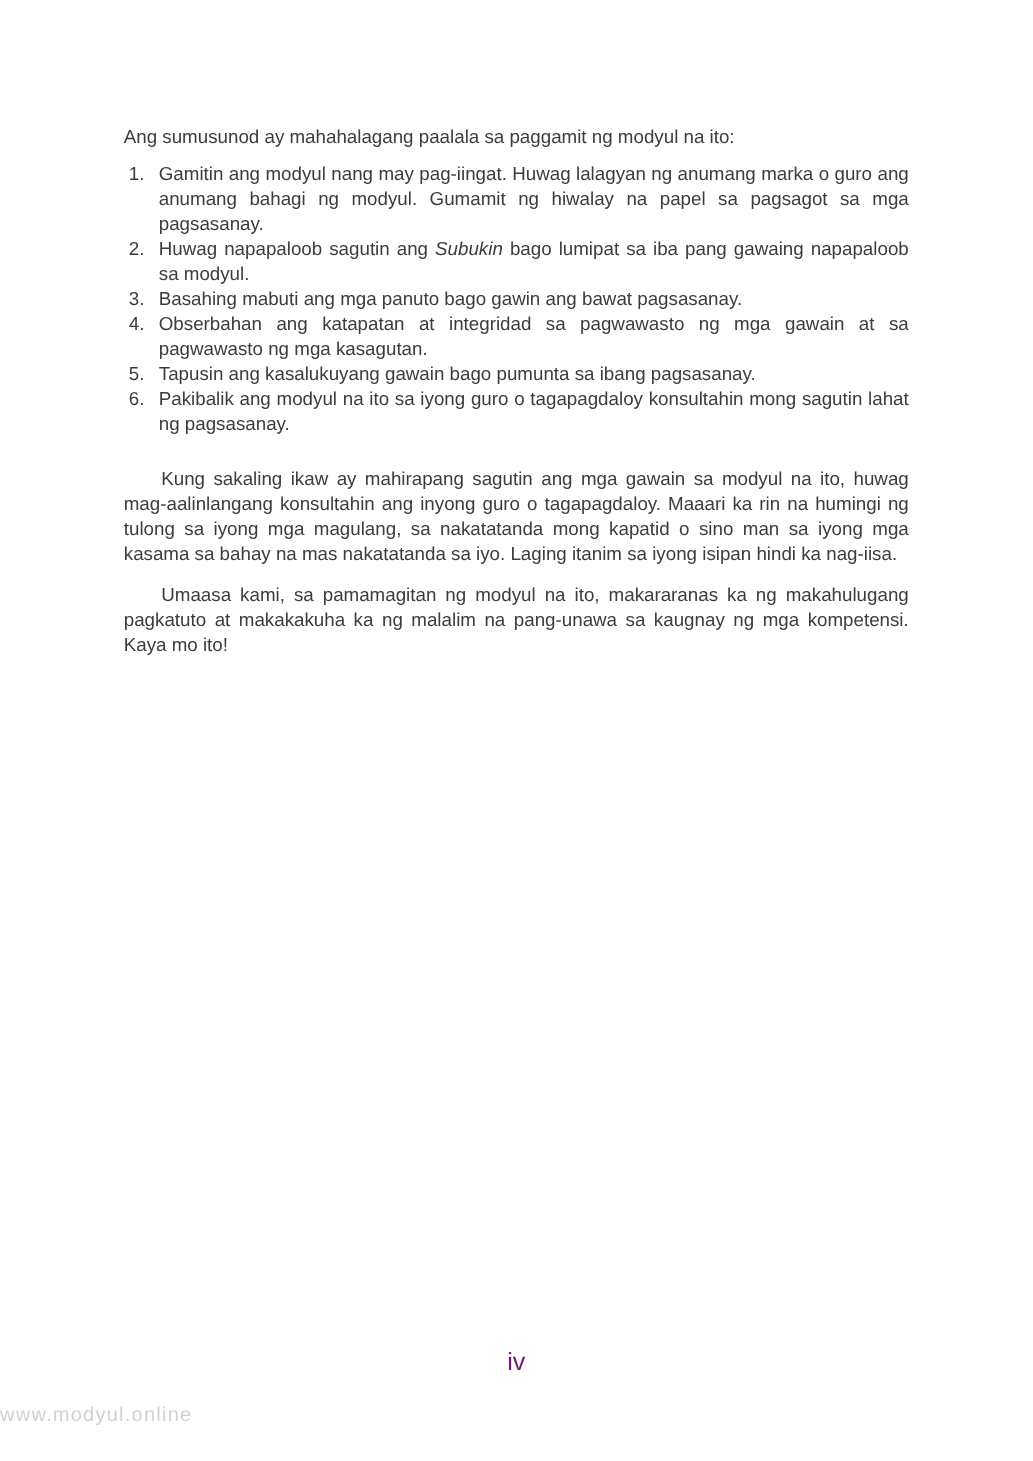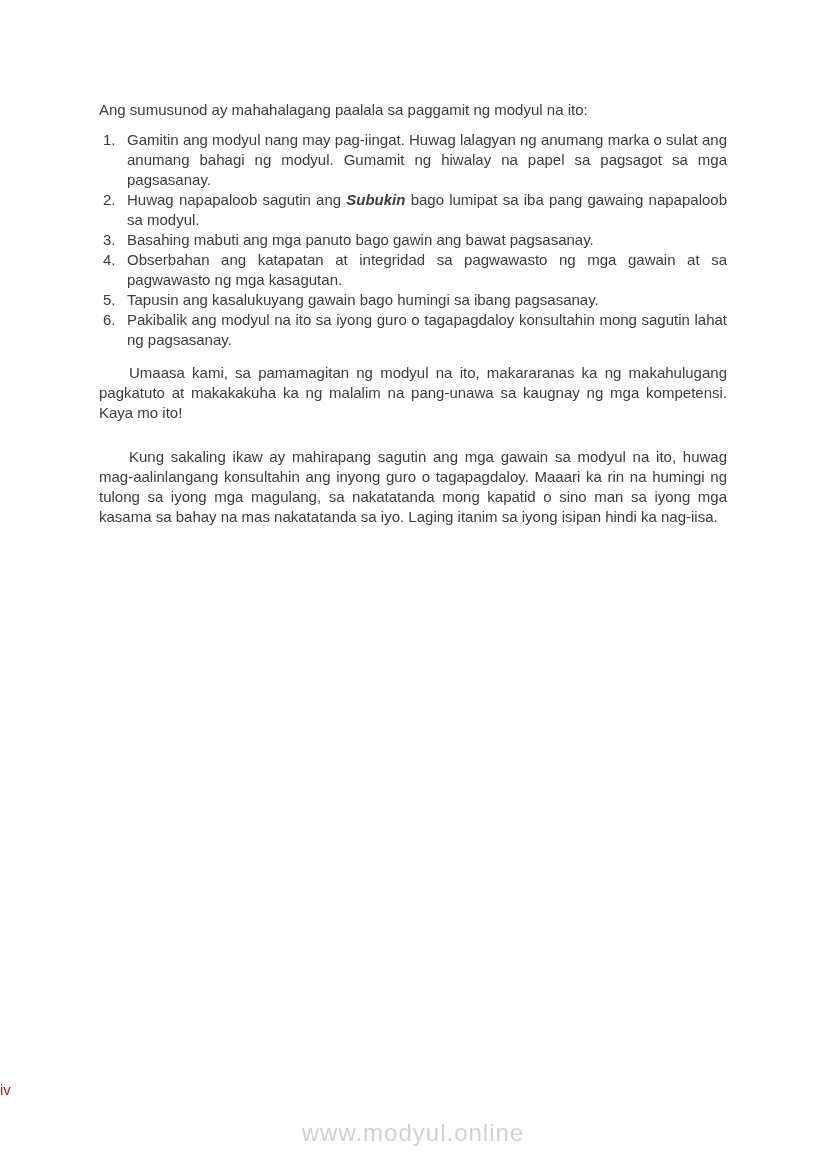--- a/index.html
+++ b/index.html
@@ -32,89 +32,88 @@
   .item-number {
     flex: 0 0 28px;
     padding-left: 4px;
   }
   .item-text {
     flex: 1 1 auto;
     text-align: justify;
   }
   .item-text em {
     font-style: italic;
-    font-weight: bold;
   }
   .para {
     text-align: justify;
     text-indent: 30px;
   }
   .para-1 { margin-top: 24px; }
   .para-2 { margin-top: 13px; }
   .page-number {
     position: absolute;
     top: 1080px;
     left: 0;
     width: 100%;
-    font-size: 15px;
-    color: #b91c1c;
+    text-align: center;
+    font-size: 20px;
+    color: #701a75;
   }
   .watermark {
     position: absolute;
     top: 1123px;
     left: 0;
     width: 100%;
-    text-align: center;
-    font-size: 24px;
+    font-size: 16px;
     letter-spacing: 1px;
     color: #d2d2d2;
   }
 </style>
 </head>
 <body>
 
 <div class="page">
   <div class="content">
 
     <p class="intro">Ang sumusunod ay mahahalagang paalala sa paggamit ng modyul na ito:</p>
 
     <div class="numbered-list">
 
       <div class="list-item">
         <span class="item-number">1.</span>
-        <div class="item-text">Gamitin ang modyul nang may pag-iingat. Huwag lalagyan ng anumang marka o sulat ang anumang bahagi ng modyul. Gumamit ng hiwalay na papel sa pagsagot sa mga pagsasanay.</div>
+        <div class="item-text">Gamitin ang modyul nang may pag-iingat. Huwag lalagyan ng anumang marka o guro ang anumang bahagi ng modyul. Gumamit ng hiwalay na papel sa pagsagot sa mga pagsasanay.</div>
       </div>
 
       <div class="list-item">
         <span class="item-number">2.</span>
         <div class="item-text"><span>Huwag napapaloob sagutin ang </span><em>Subukin</em><span> bago lumipat sa iba pang gawaing napapaloob sa modyul.</span></div>
       </div>
 
       <div class="list-item">
         <span class="item-number">3.</span>
         <div class="item-text">Basahing mabuti ang mga panuto bago gawin ang bawat pagsasanay.</div>
       </div>
 
       <div class="list-item">
         <span class="item-number">4.</span>
         <div class="item-text">Obserbahan ang katapatan at integridad sa pagwawasto ng mga gawain at sa pagwawasto ng mga kasagutan.</div>
       </div>
 
       <div class="list-item">
         <span class="item-number">5.</span>
-        <div class="item-text">Tapusin ang kasalukuyang gawain bago humingi sa ibang pagsasanay.</div>
+        <div class="item-text">Tapusin ang kasalukuyang gawain bago pumunta sa ibang pagsasanay.</div>
       </div>
 
       <div class="list-item">
         <span class="item-number">6.</span>
         <div class="item-text">Pakibalik ang modyul na ito sa iyong guro o tagapagdaloy konsultahin mong sagutin lahat ng pagsasanay.</div>
       </div>
 
     </div>
 
+    <p class="para para-1">Kung sakaling ikaw ay mahirapang sagutin ang mga gawain sa modyul na ito, huwag mag-aalinlangang konsultahin ang inyong guro o tagapagdaloy. Maaari ka rin na humingi ng tulong sa iyong mga magulang, sa nakatatanda mong kapatid o sino man sa iyong mga kasama sa bahay na mas nakatatanda sa iyo. Laging itanim sa iyong isipan hindi ka nag-iisa.</p>
     <p class="para para-2">Umaasa kami, sa pamamagitan ng modyul na ito, makararanas ka ng makahulugang pagkatuto at makakakuha ka ng malalim na pang-unawa sa kaugnay ng mga kompetensi. Kaya mo ito!</p>
-    <p class="para para-1">Kung sakaling ikaw ay mahirapang sagutin ang mga gawain sa modyul na ito, huwag mag-aalinlangang konsultahin ang inyong guro o tagapagdaloy. Maaari ka rin na humingi ng tulong sa iyong mga magulang, sa nakatatanda mong kapatid o sino man sa iyong mga kasama sa bahay na mas nakatatanda sa iyo. Laging itanim sa iyong isipan hindi ka nag-iisa.</p>
 
   </div>
 
   <div class="page-number">iv</div>
   <div class="watermark">www.modyul.online</div>
 </div>
 
 </body></html>

